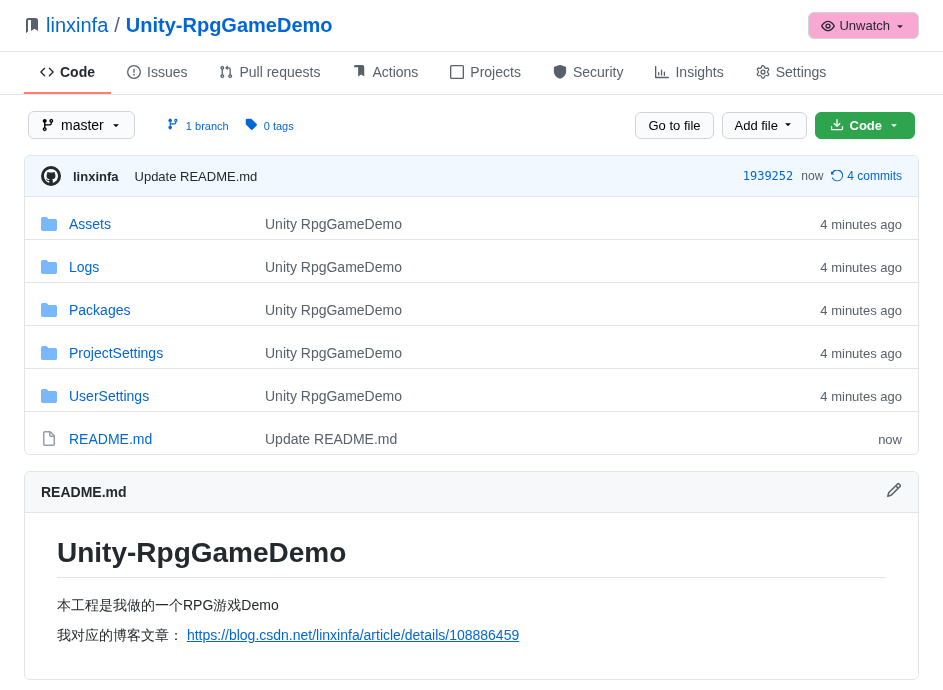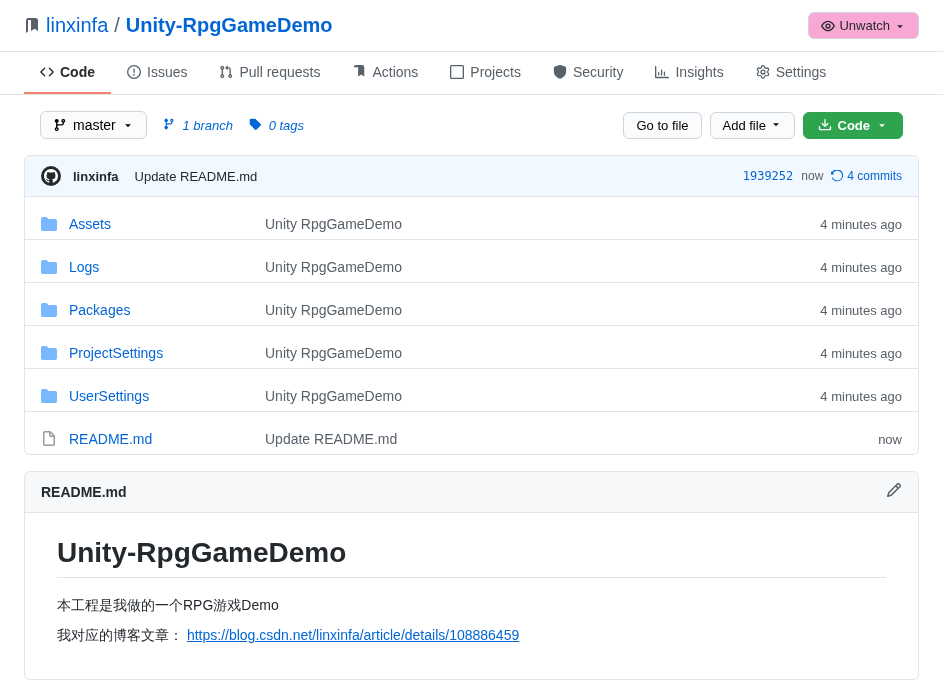--- a/index.html
+++ b/index.html
@@ -31,31 +31,31 @@
       padding: 12px 16px; font-size: 14px; color: #586069;
       border-bottom: 2px solid transparent; cursor: pointer;
       text-decoration: none; white-space: nowrap;
     }
     .nav-tab.active {
       color: #24292e; border-bottom-color: #f9826c; font-weight: 600;
     }
 
     
     .repo-toolbar {
-      display: flex; align-items: center; gap: 8px;
-      padding: 16px 40px;
+      display: flex; align-items: center; gap: 24px;
+      padding: 16px 28px;
     }
     .branch-selector {
       display: flex; align-items: center; gap: 6px;
       padding: 5px 12px; border: 1px solid #d1d5da; border-radius: 6px;
       background: #fafbfc; cursor: pointer; font-size: 14px;
     }
     .branch-meta {
       display: flex; align-items: flex-end; gap: 16px;
-      margin-left: 8px; font-size: 13px; color: #0366d6; font-style: italic;
+      margin-left: 8px; font-size: 11px; color: #0366d6;
     }
     .branch-meta a { color: #0366d6; text-decoration: none; }
     .toolbar-right {
       margin-left: auto; display: flex; gap: 8px; align-items: center;
     }
     .btn-outline {
       padding: 5px 12px; border: 1px solid #d1d5da; border-radius: 6px;
       background: #fafbfc; font-size: 13px; cursor: pointer; color: #000000;
     }
     .btn-green {

